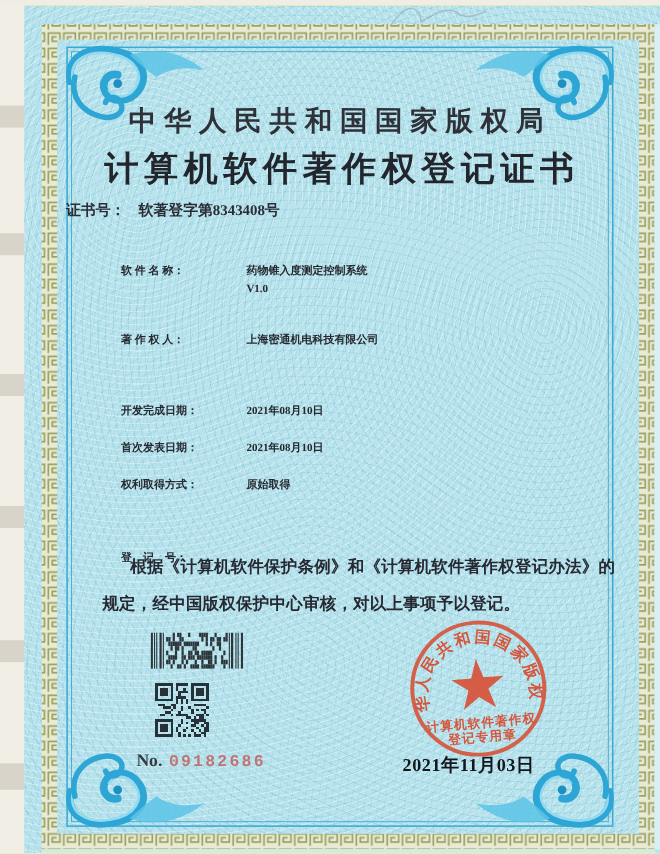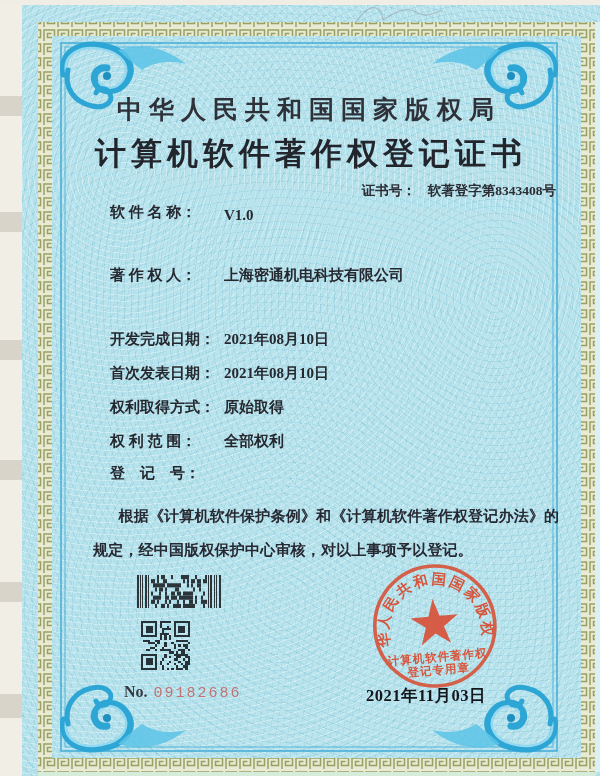--- a/index.html
+++ b/index.html
@@ -16,33 +16,33 @@
       repeating-radial-gradient(circle at 82% 38%, rgba(58,156,184,.15) 0 1px, rgba(58,156,184,0) 1px 7px),
       repeating-radial-gradient(circle at 45% 78%, rgba(58,156,184,.13) 0 1px, rgba(58,156,184,0) 1px 8px),
       repeating-linear-gradient(100deg, rgba(58,156,184,.10) 0 1px, transparent 1px 6px),
       #bae4ed;}
   .frame-svg{position:absolute;left:0;top:0;width:600px;height:776px;pointer-events:none;}
   
   .issuer{position:absolute;left:60px;top:93px;width:498px;text-align:center;
     font-size:25px;font-weight:700;letter-spacing:7px;color:#2f3139;}
   .cert-title{position:absolute;left:60px;top:133px;width:502px;text-align:center;
     font-size:31px;font-weight:700;letter-spacing:5px;color:#23252d;}
-  .certno{position:absolute;left:60px;top:182px;width:496px;text-align:right;
+  .certno{position:absolute;left:60px;top:182px;width:496px;text-align:left;
     font-size:13.5px;font-weight:700;color:#2b2d35;}
   .certno .lbl{margin-right:12px;}
-  .row{position:absolute;left:110px;display:flex;font-size:15px;color:#262830;}
+  .row{position:absolute;left:110px;display:flex;font-size:10px;color:#262830;margin-top:36px;}
   .row .lbl{display:inline-block;width:106px;font-weight:700;flex:none;}
   .row .val{font-weight:600;margin-left:8px;}
   .val2{margin-top:4px;}
   .statement{position:absolute;left:93px;top:499px;width:474px;font-size:15px;
     line-height:34px;text-indent:1.7em;font-weight:600;letter-spacing:.2px;color:#262832;}
   .barcode{position:absolute;left:137px;top:575px;width:84px;height:33px;}
   .qr{position:absolute;left:141px;top:621px;width:49px;height:49px;}
   .serial{position:absolute;left:124px;top:683px;font-size:16px;color:#343a42;font-weight:700;}
-  .serial .num{font-family:"Liberation Mono",monospace;font-size:15px;font-weight:400;
+  .serial .num{font-family:"Liberation Mono",monospace;font-size:15px;font-weight:700;
     color:#c2625e;letter-spacing:2px;opacity:.85;margin-left:6px;}
   .stamp{position:absolute;left:369px;top:562px;width:132px;height:132px;
     transform:rotate(-5deg);opacity:.92;}
   .stamp text{font-family:"Liberation Serif",serif;font-weight:700;}
   .issue-date{position:absolute;left:366px;top:685px;font-size:16.5px;font-weight:600;
     letter-spacing:.5px;color:#14161c;}
   .pencil{position:absolute;left:352px;top:2px;width:96px;height:26px;opacity:.55;}
 </style>
 </head>
 <body>
@@ -97,42 +97,39 @@
 
   <div class="issuer">中华人民共和国国家版权局</div>
   <div class="cert-title">计算机软件著作权登记证书</div>
   <div class="certno">
     <span class="lbl">证书号：</span><span>软著登字第8343408号</span>
   </div>
 
   <div class="row" style="top:203px">
     <span class="lbl">软 件 名 称：</span>
     <span class="val">
+      <div>药物锥入度测定控制系统</div>
       <div class="val2">V1.0</div>
     </span>
   </div>
   <div class="row" style="top:266px">
     <span class="lbl">著 作 权 人：</span>
     <span class="val">上海密通机电科技有限公司</span>
   </div>
   <div class="row" style="top:330px">
     <span class="lbl">开发完成日期：</span>
     <span class="val">2021年08月10日</span>
   </div>
   <div class="row" style="top:364px">
     <span class="lbl">首次发表日期：</span>
     <span class="val">2021年08月10日</span>
   </div>
   <div class="row" style="top:398px">
     <span class="lbl">权利取得方式：</span>
     <span class="val">原始取得</span>
-  </div>
-  <div class="row" style="top:432px">
-    <span class="lbl">权 利 范 围：</span>
-    <span class="val">全部权利</span>
   </div>
   <div class="row" style="top:464px">
     <span class="lbl">登　记　号：</span>
   </div>
 
   <div class="statement">根据《计算机软件保护条例》和《计算机软件著作权登记办法》的规定，经中国版权保护中心审核，对以上事项予以登记。</div>
 
   <svg class="barcode" viewBox="0 0 84 33">
       <g fill="#2c353a">
         <rect x="0" y="0" width="2" height="33"></rect>

